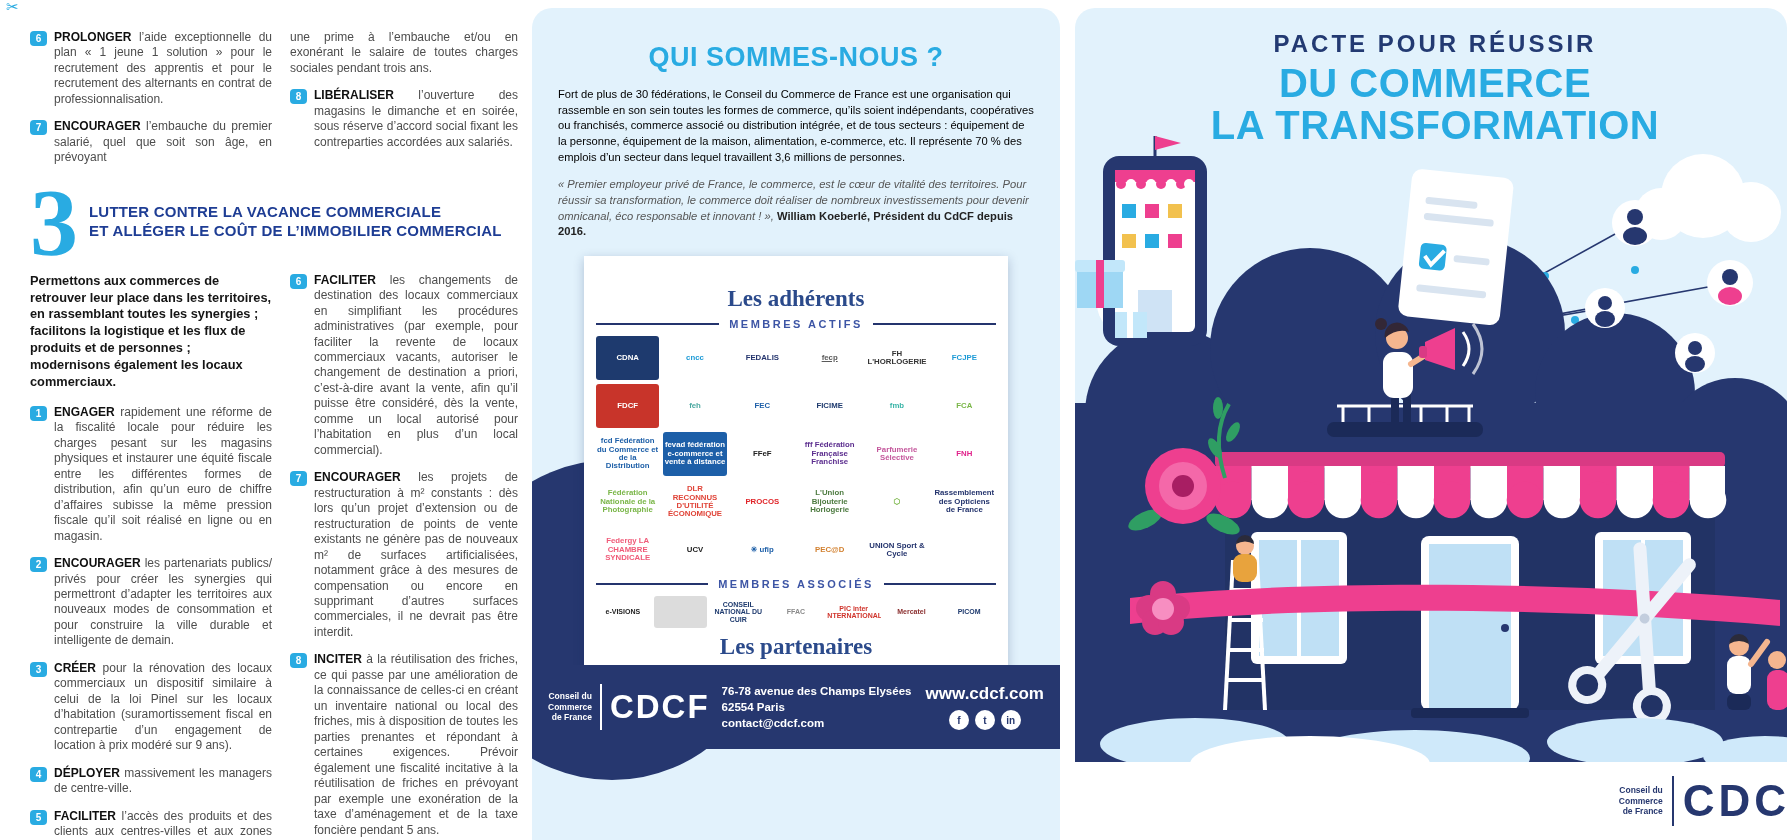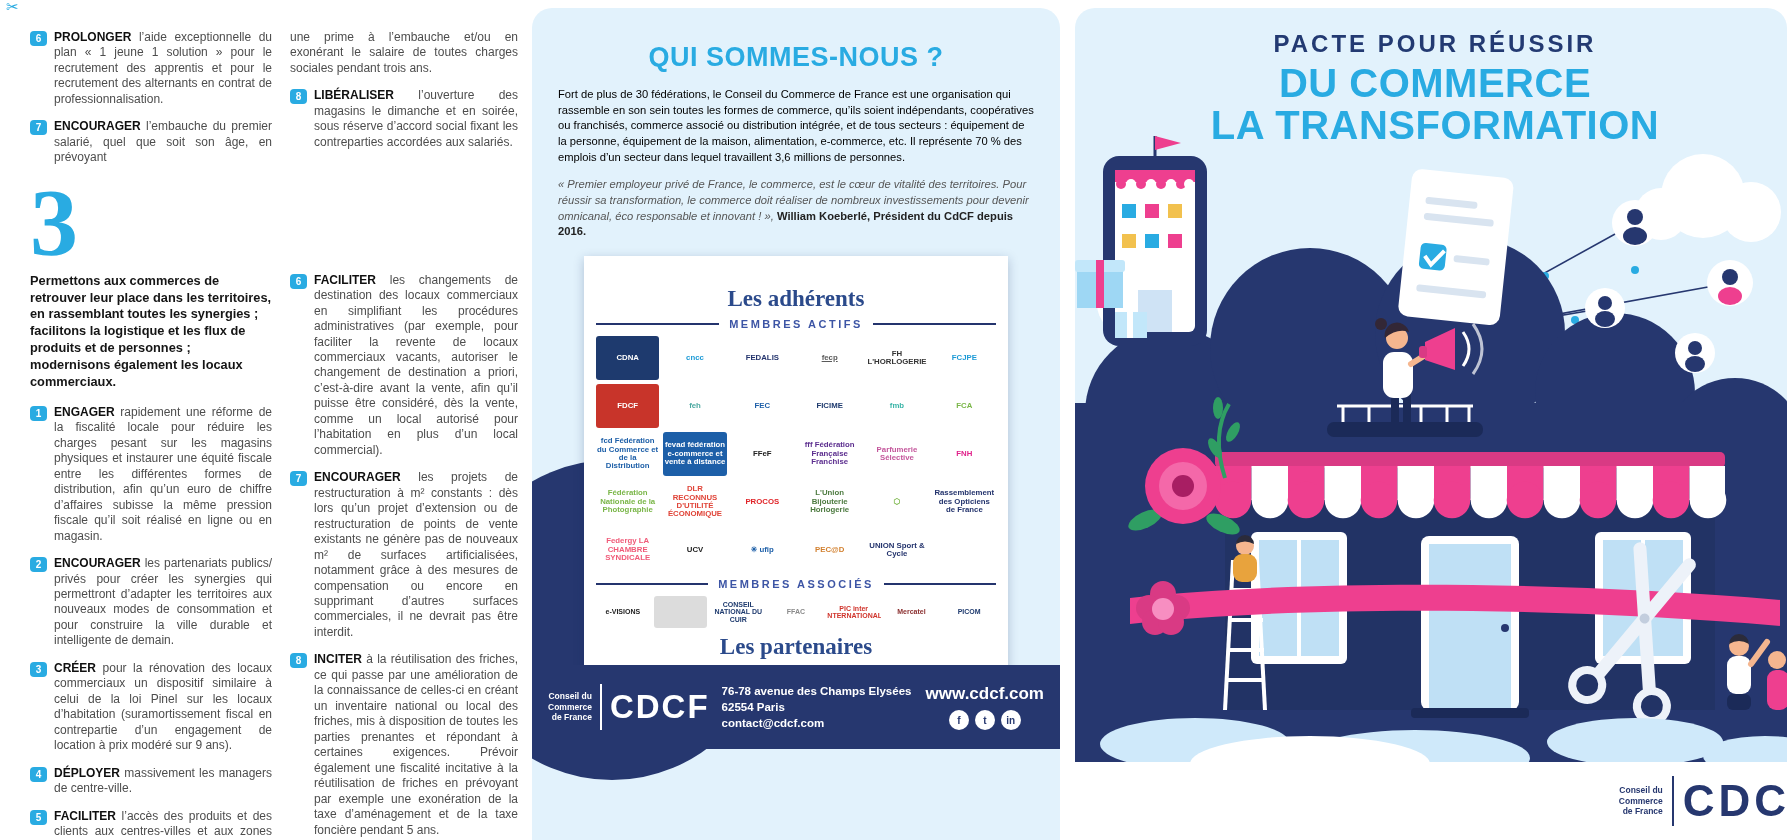--- a/index.html
+++ b/index.html
@@ -109,20 +109,24 @@
 
           <div class="point">
             <span class="badge">8</span>
             <p class="body"><b>LIBÉRALISER</b> <span>l’ouverture des magasins le dimanche et en soirée, sous réserve d’accord social fixant les contreparties accordées aux salariés.</span></p>
           </div>
         </div>
     </div>
 
     <div class="sec3">
       <div class="bignum">3</div>
+      <h2>
+        <span>LUTTER CONTRE LA VACANCE COMMERCIALE</span><br>
+        <span>ET ALLÉGER LE COÛT DE L’IMMOBILIER COMMERCIAL</span>
+      </h2>
     </div>
 
     <div class="twocol">
       <div class="col1">
         <p class="intro">Permettons aux commerces de retrouver leur place dans les territoires, en rassemblant toutes les synergies ; facilitons la logistique et les flux de produits et de personnes ; modernisons également les locaux commerciaux.</p>
         <div>
 
             <div class="point">
               <span class="badge">1</span>
               <p class="body"><b>ENGAGER</b> <span>rapidement une réforme de la fiscalité locale pour réduire les charges pesant sur les magasins physiques et instaurer une équité fiscale entre les différentes formes de distribution, afin qu’un euro de chiffre d’affaires subisse la même pression fiscale qu’il soit réalisé en ligne ou en magasin.</span></p>

